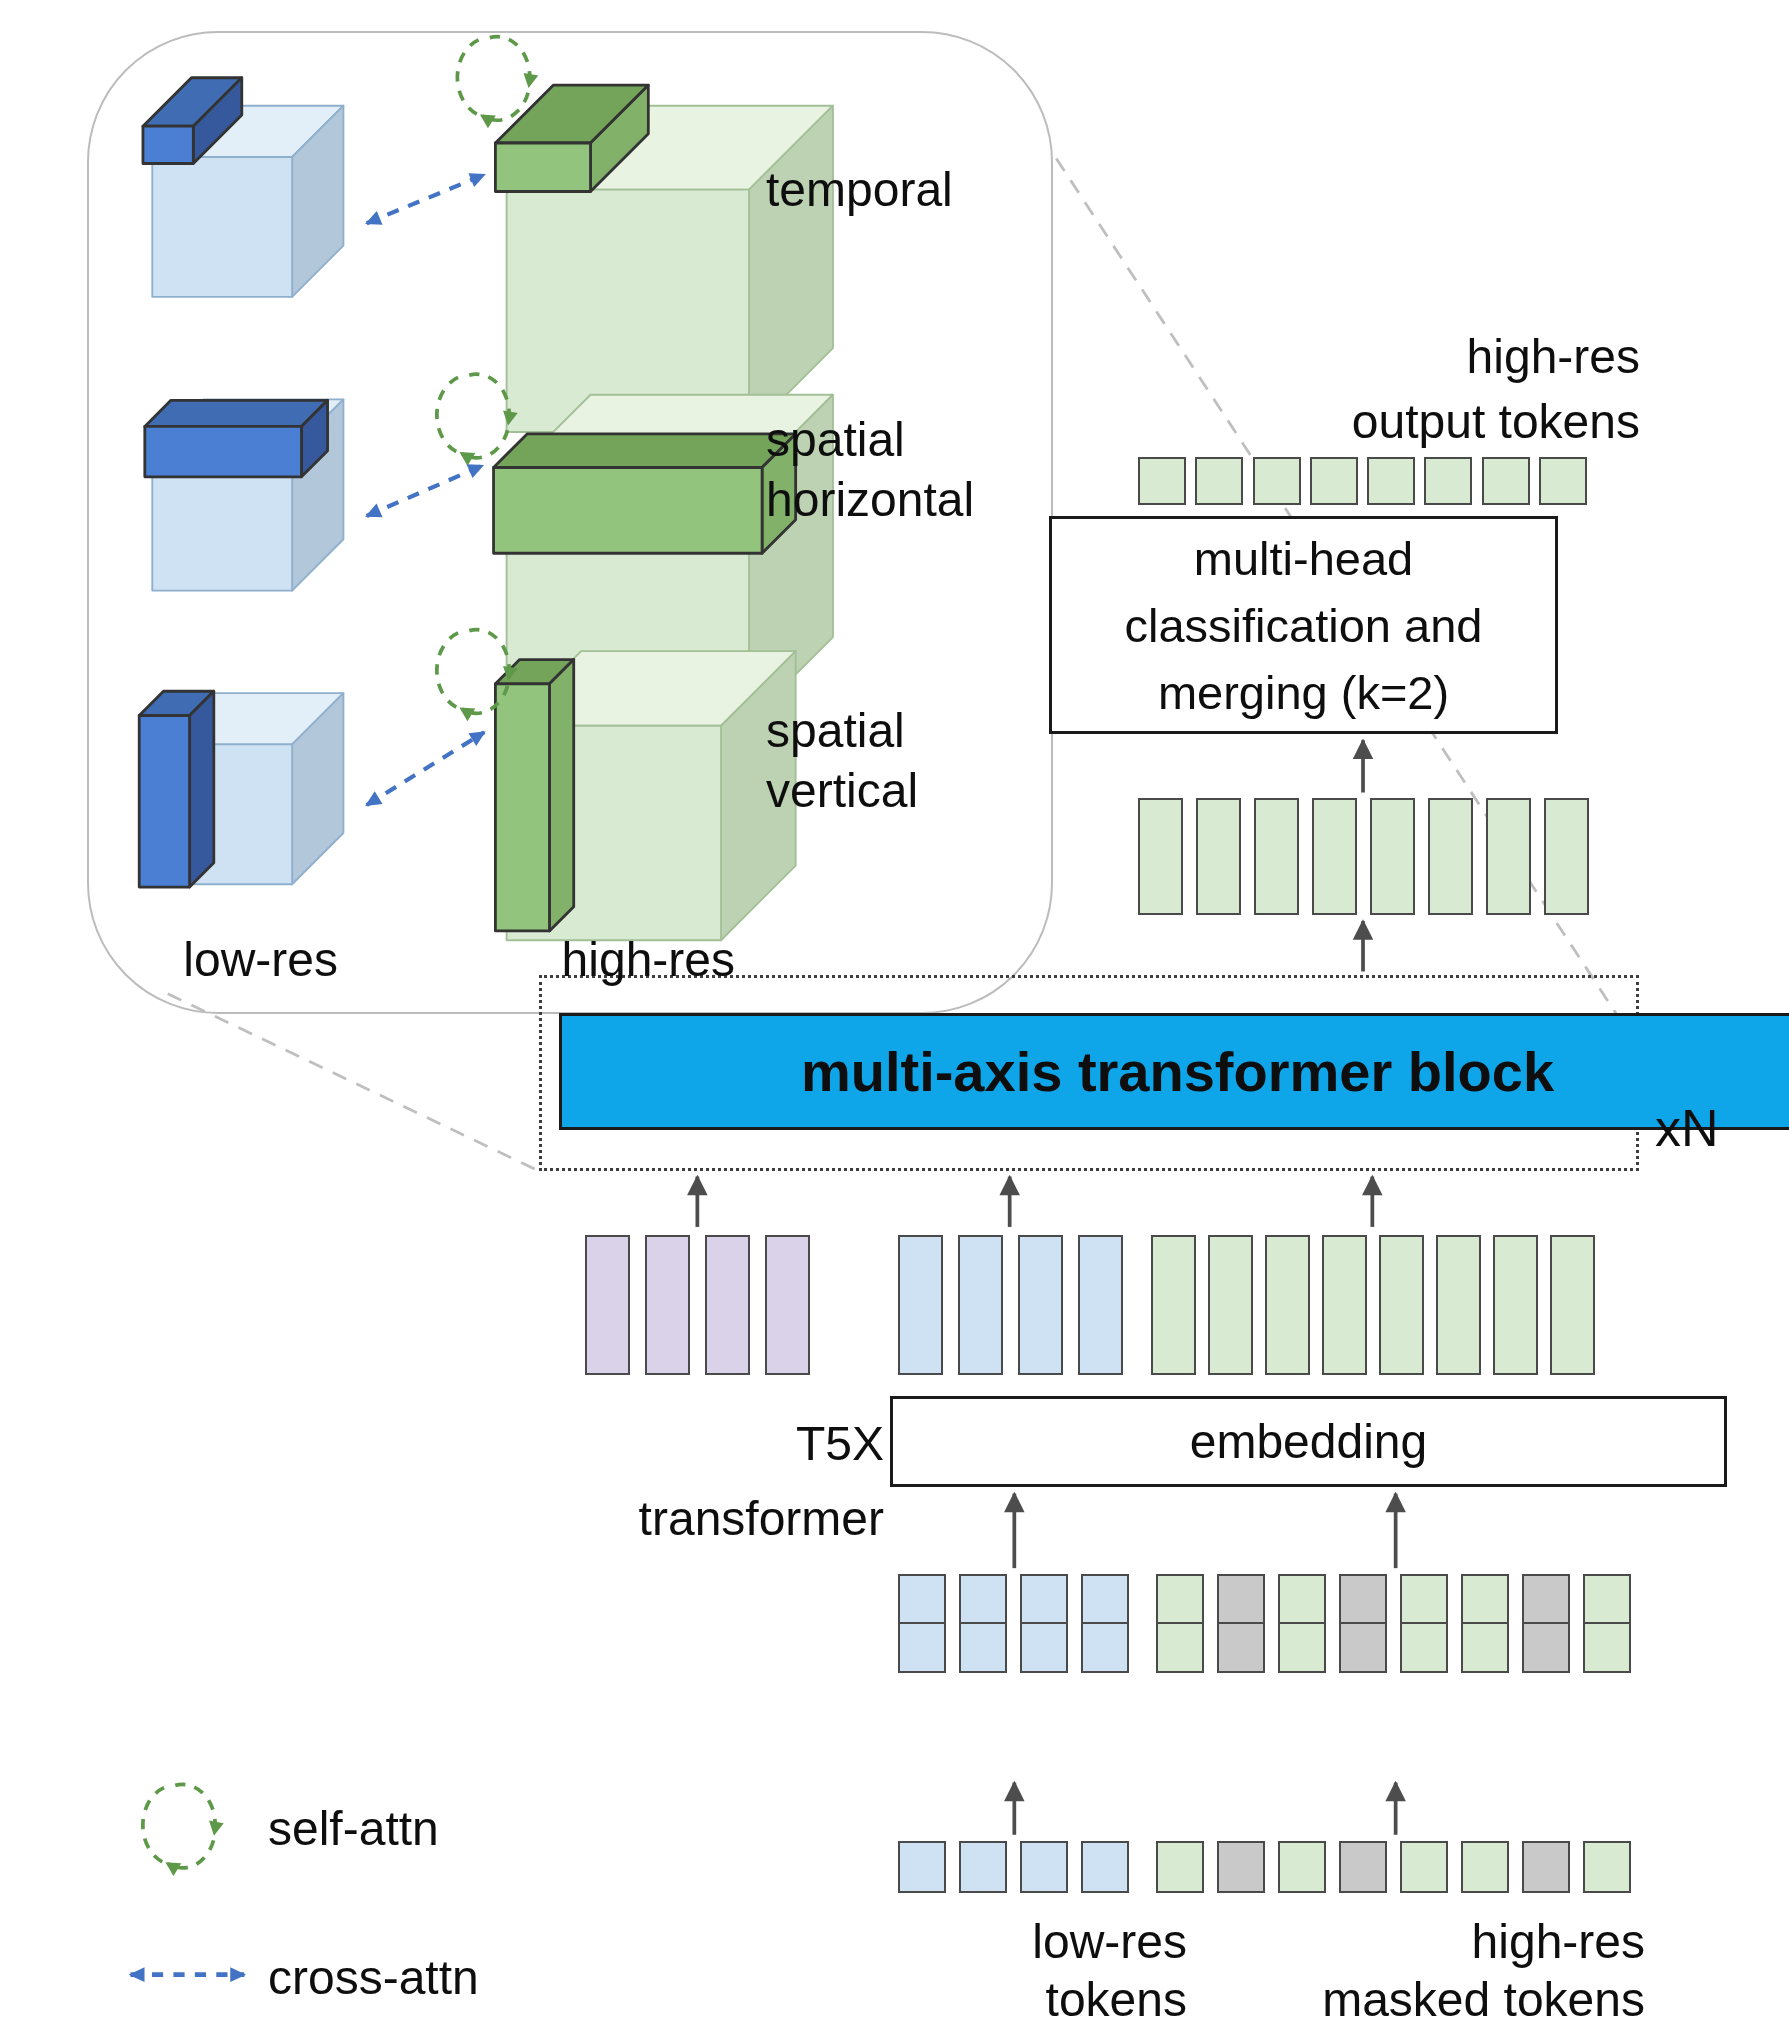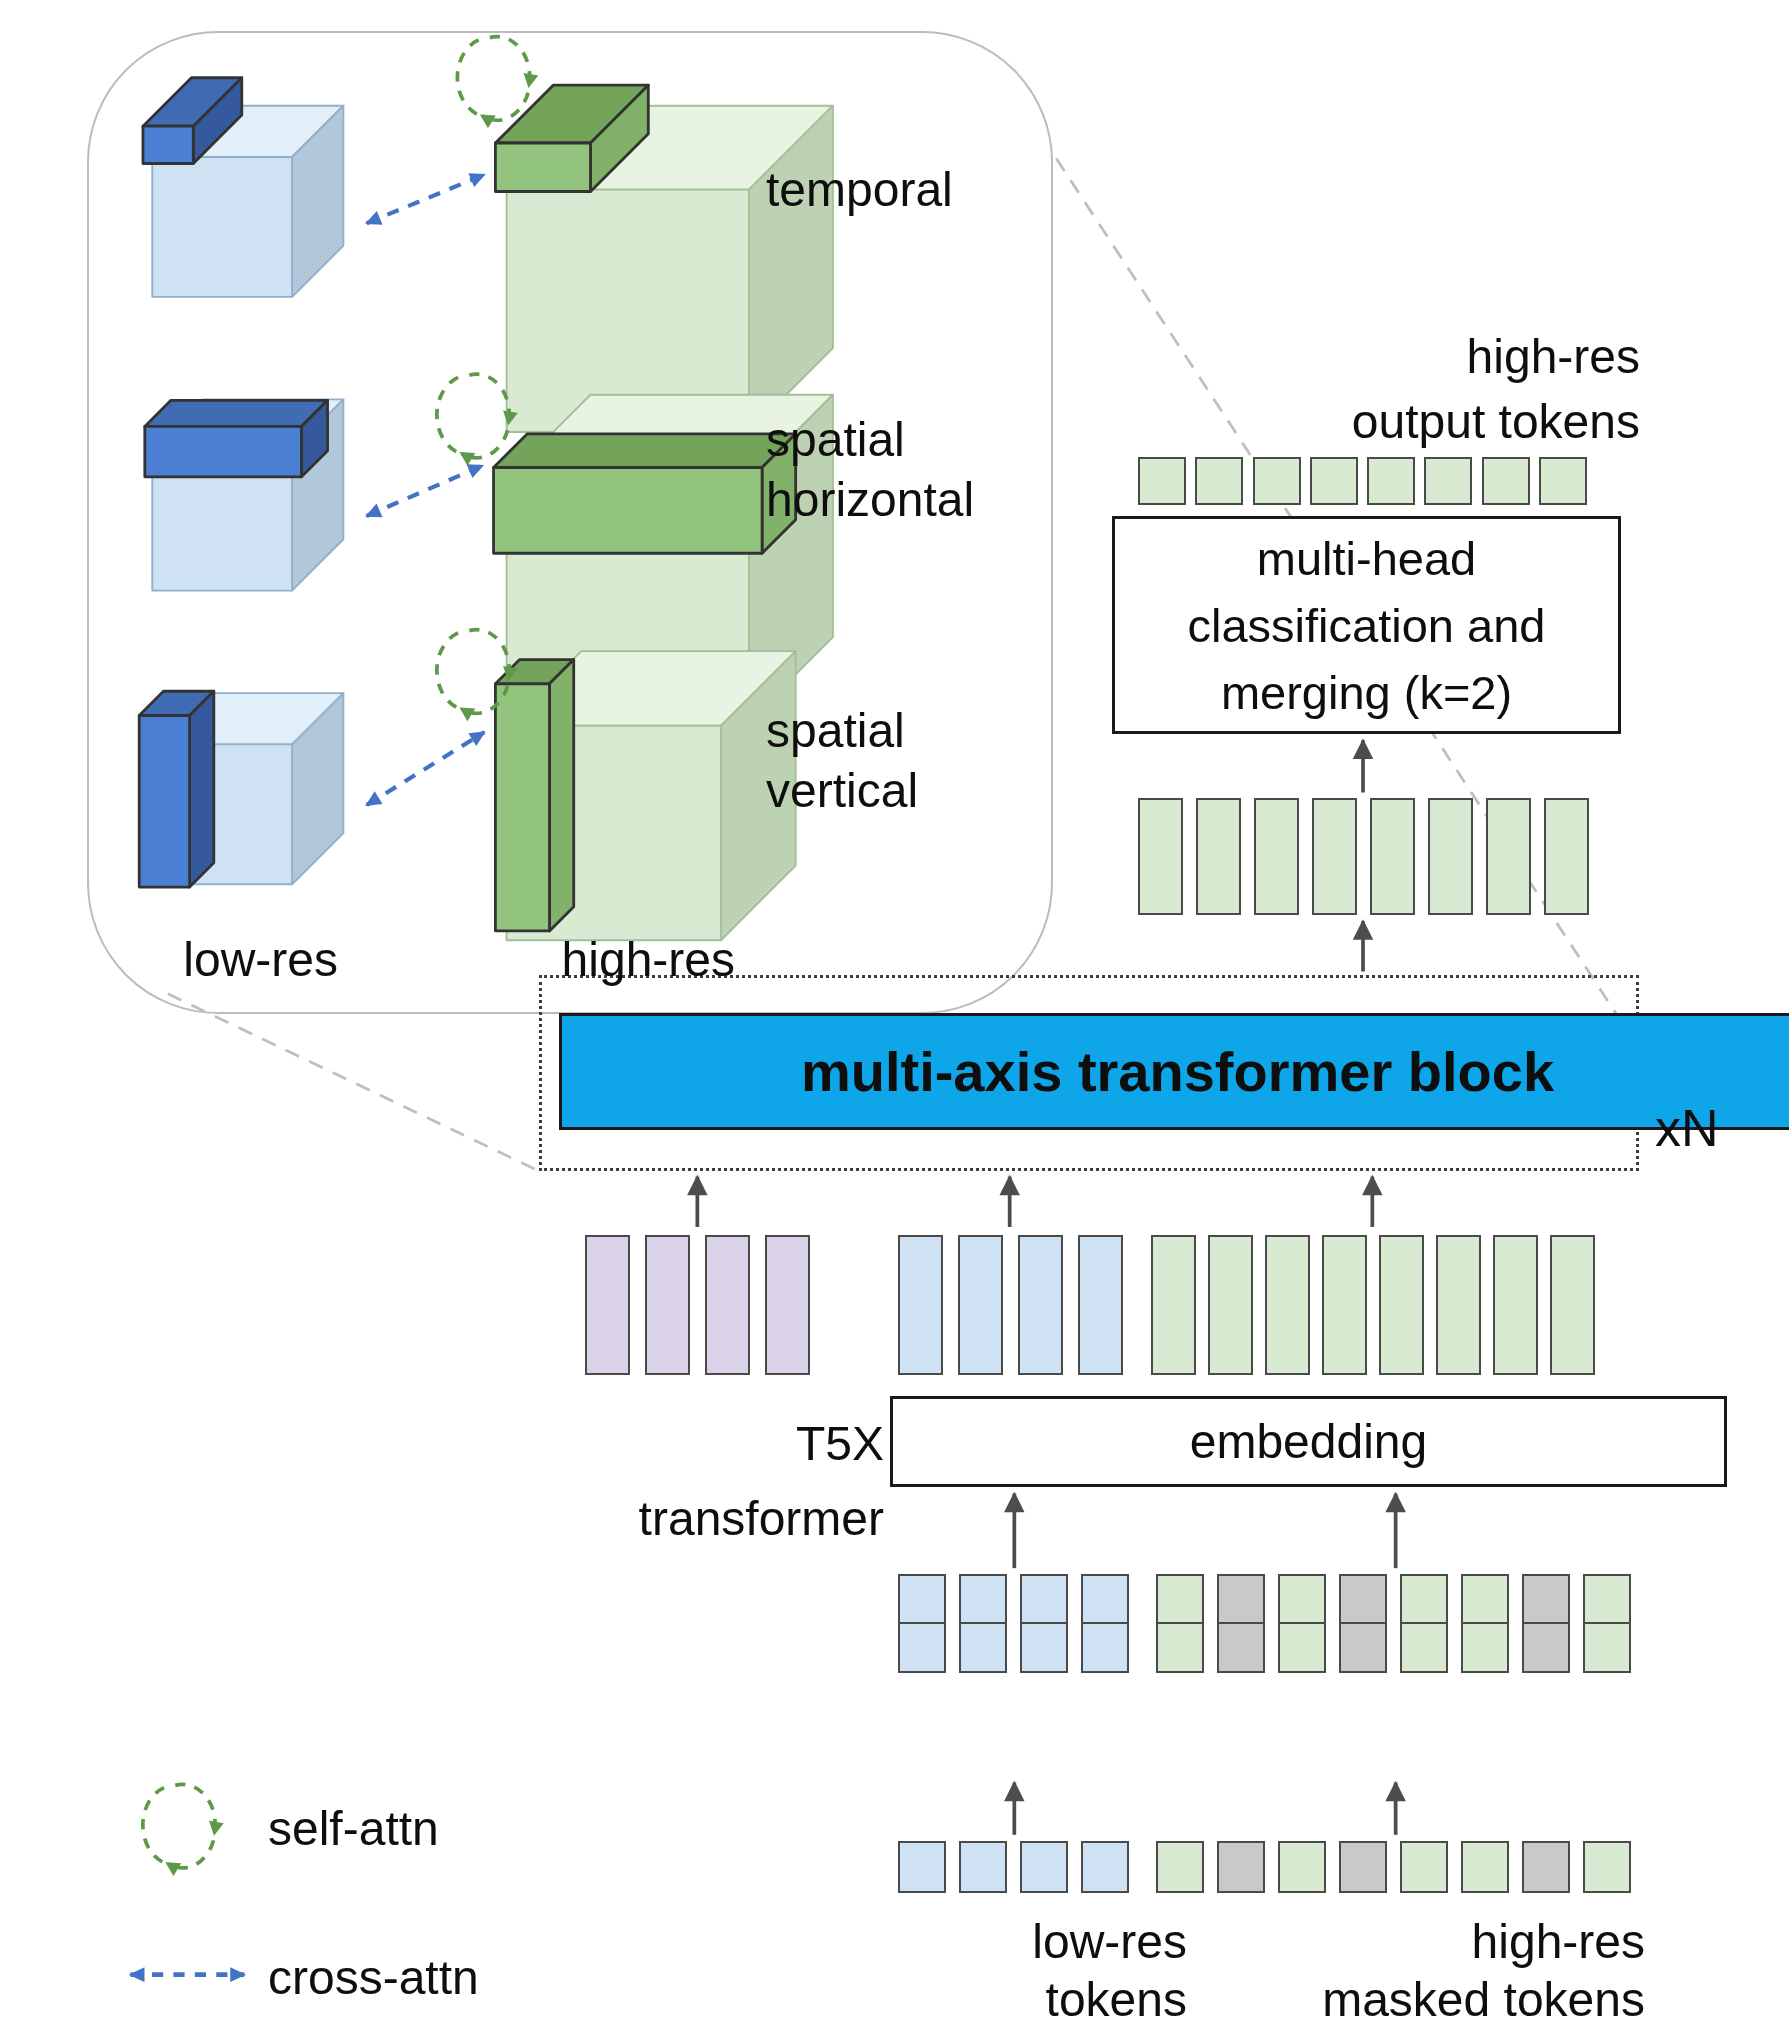--- a/index.html
+++ b/index.html
@@ -7,21 +7,21 @@
         font-family:Liberation Sans, sans-serif;color:#0e0e0e;}
   svg{position:absolute;left:0;top:0;}
   #wires{z-index:1;}
   #inset-panel{position:absolute;left:87px;top:31px;width:966px;height:983px;
                border:2.8px solid #bcbcbc;border-radius:131px;z-index:2;box-sizing:border-box;}
   #inset-art{position:absolute;left:87px;top:31px;z-index:2;}
   .lbl{position:absolute;z-index:5;font-size:48px;line-height:60px;white-space:pre-line;}
   .ctr{text-align:right;}
   .box{position:absolute;z-index:3;background:#fff;border:3.7px solid #1a1a1a;box-sizing:border-box;
        display:flex;flex-direction:column;align-items:center;justify-content:center;text-align:center;}
-  #multihead-box{left:1112px;top:516px;width:509px;height:218px;font-size:47px;line-height:67px;}
+  #multihead-box{left:1049px;top:516px;width:509px;height:218px;font-size:47px;line-height:67px;}
   #dotted-box{position:absolute;z-index:3;left:539px;top:975px;width:1100px;height:196px;
               border:3.7px dotted #3d3d3d;box-sizing:border-box;background:transparent;}
   #transformer-box{position:absolute;left:17px;top:35px;width:1237px;height:117px;background:#0ea5e9;
               border:3.7px solid #1a1a1a;box-sizing:border-box;display:flex;align-items:center;
               justify-content:center;font-size:56px;font-weight:bold;}
   #embedding-box{left:890px;top:1396px;width:837px;height:91px;font-size:48px;}
   #factorization-box{left:890px;top:1695px;width:749px;height:82px;font-size:48px;}
   #xn-label{position:absolute;left:1655px;top:1098px;font-size:52px;z-index:5;}
   .trow{position:absolute;z-index:3;display:flex;}
   .tk{box-sizing:border-box;border:2.8px solid #4a4a4a;}

